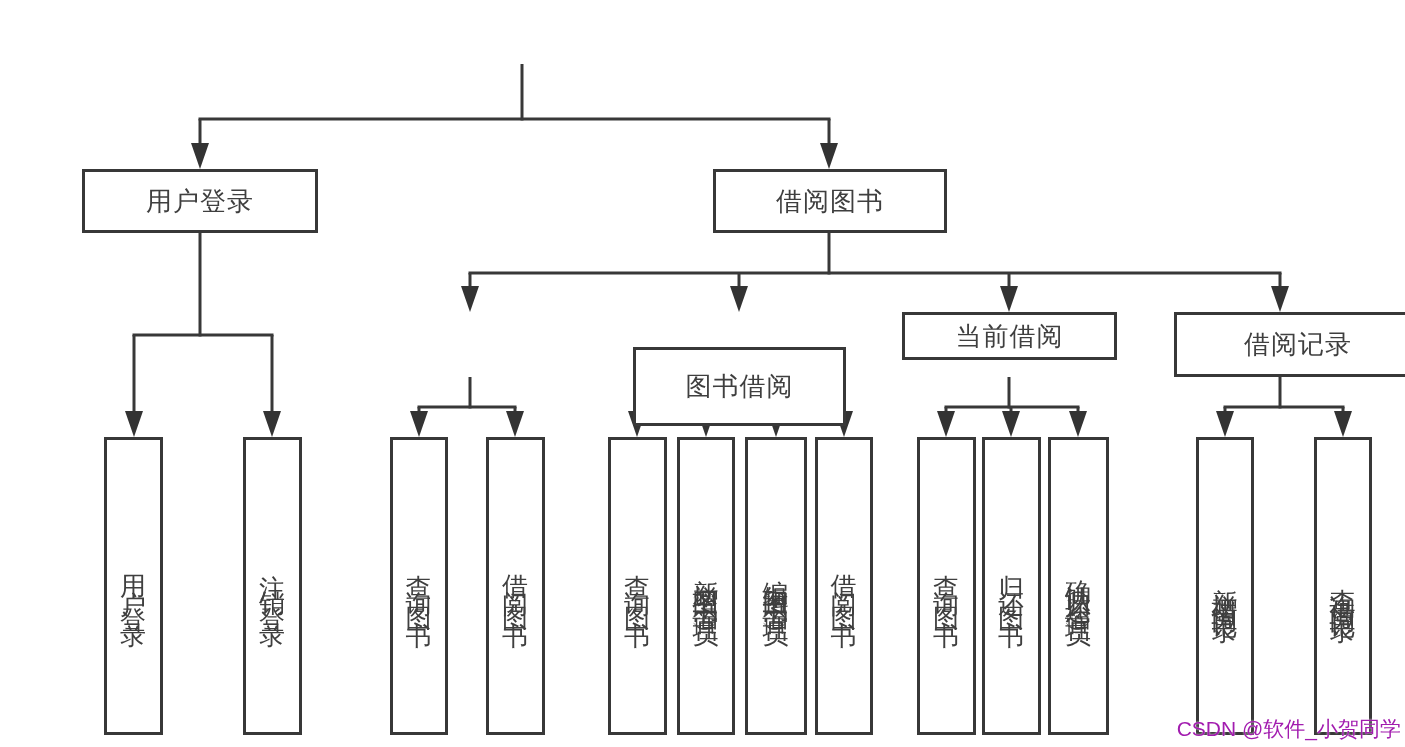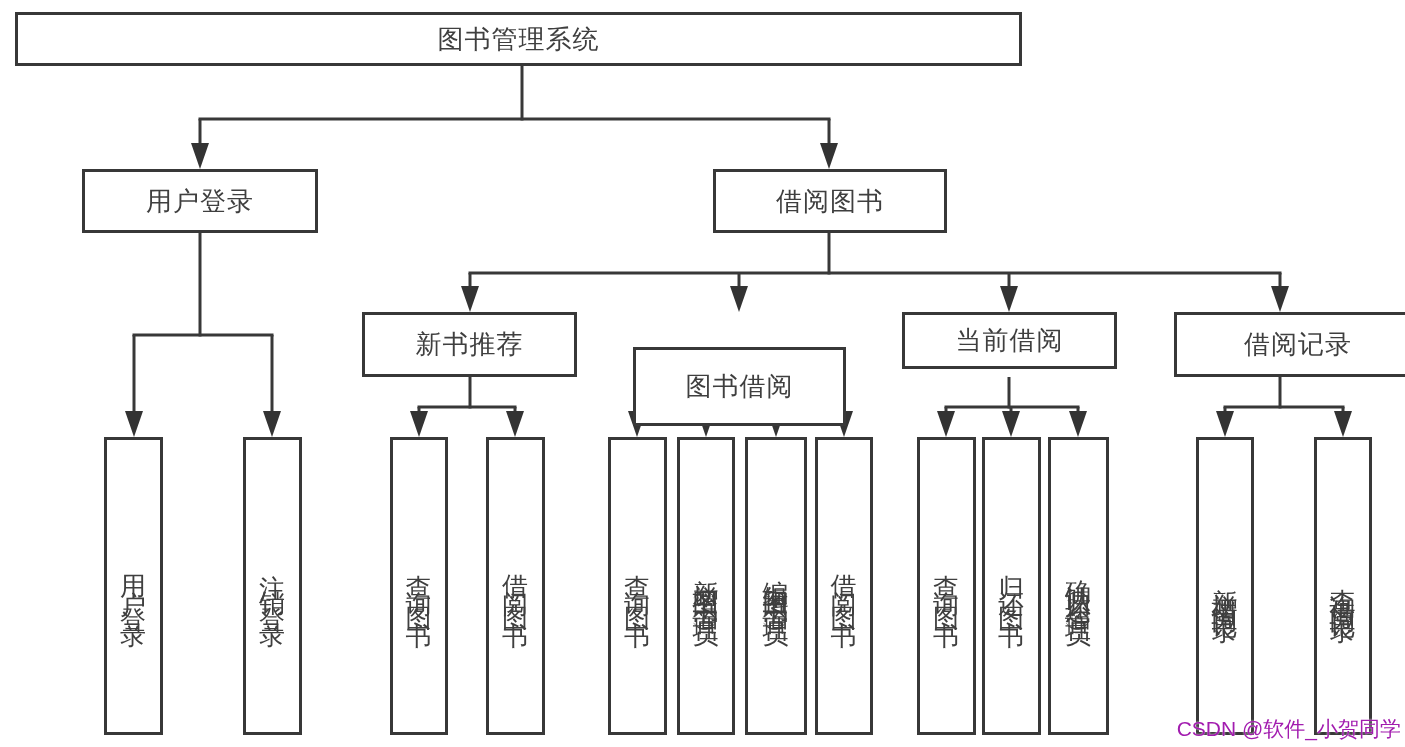--- a/index.html
+++ b/index.html
@@ -47,21 +47,21 @@
     white-space: nowrap;
   }
   .leaf .vtext.loose { letter-spacing: 16px; }
   .leaf .vtext.tight { letter-spacing: 6px; }
   
   .n-root      { left: 15px;   top: 12px;  width: 1007px; height: 54px; }
   .n-login     { left: 82px;   top: 169px; width: 236px;  height: 64px; }
   .n-mgmt      { left: 713px;  top: 169px; width: 234px;  height: 64px; }
   .n-rec       { left: 362px;  top: 312px; width: 215px;  height: 65px; }
   .n-borrow    { left: 633px;  top: 312px; width: 213px;  height: 79px; margin-top: 35px; }
-  .n-current   { left: 902px;  top: 312px; width: 215px;  height: 57px; }
+  .n-current   { left: 902px;  top: 312px; width: 215px;  height: 48px; }
   .n-records   { left: 1174px; top: 312px; width: 248px;  height: 65px; }
   .leaf        { top: 437px; height: 298px; }
   .f-userlogin { left: 104px;  width: 59px; }
   .f-logout    { left: 243px;  width: 59px; }
   .f-query1    { left: 390px;  width: 58px; }
   .f-borrow1   { left: 486px;  width: 59px; }
   .f-query2    { left: 608px;  width: 59px; }
   .f-addbook   { left: 677px;  width: 58px; }
   .f-editbook  { left: 745px;  width: 62px; }
   .f-borrow2   { left: 815px;  width: 58px; }
@@ -148,34 +148,28 @@
     <g>
       <line x1="1280" y1="377" x2="1280" y2="408.5"></line>
       <line x1="1223.5" y1="407" x2="1344.5" y2="407"></line>
       <line x1="1225" y1="407" x2="1225" y2="415"></line>
       <polygon points="1216,411 1234,411 1225,437"></polygon>
       <line x1="1343" y1="407" x2="1343" y2="415"></line>
       <polygon points="1334,411 1352,411 1343,437"></polygon>
     </g>
   </svg>
 
-  <div class="node n-root">
-    <span class="hlabel">图书管理系统</span>
-  </div>
 
   <div class="node n-login">
     <span class="hlabel">用户登录</span>
   </div>
   <div class="node n-mgmt">
     <span class="hlabel">借阅图书</span>
   </div>
 
-  <div class="node n-rec">
-    <span class="hlabel">新书推荐</span>
-  </div>
   <div class="node n-borrow">
     <span class="hlabel">图书借阅</span>
   </div>
   <div class="node n-current">
     <span class="hlabel">当前借阅</span>
   </div>
   <div class="node n-records">
     <span class="hlabel">借阅记录</span>
   </div>
 

